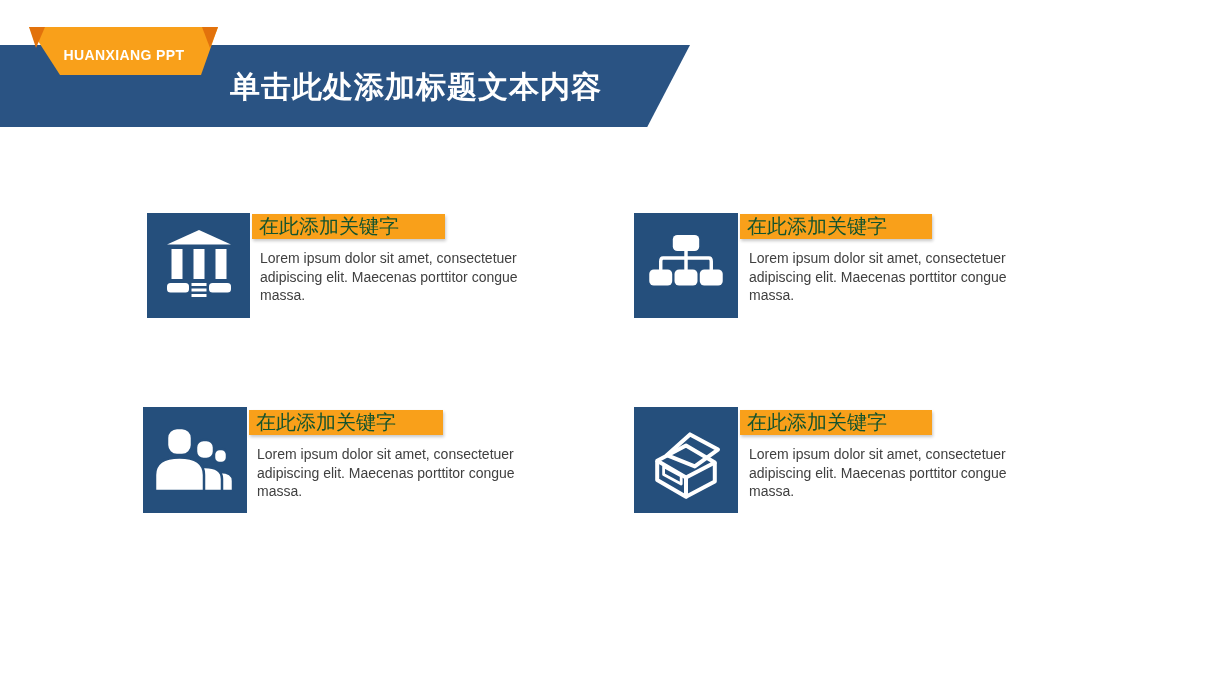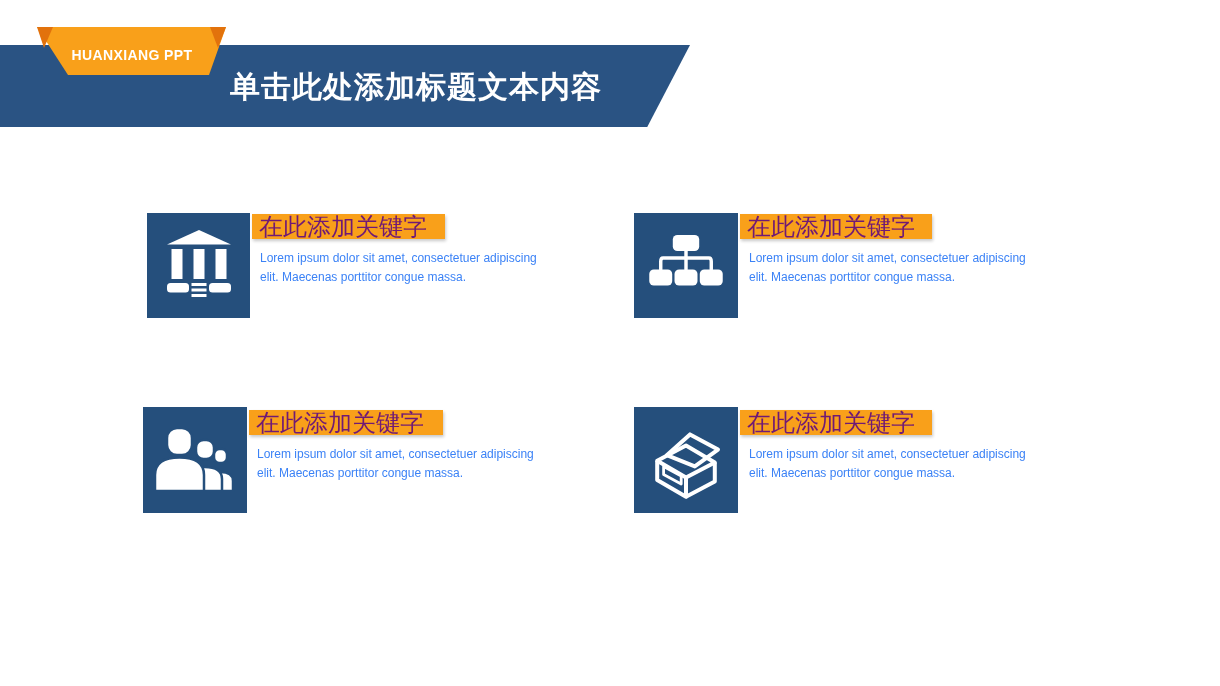--- a/index.html
+++ b/index.html
@@ -11,41 +11,41 @@
   .banner{
     position:absolute;left:0;top:45px;width:690px;height:82px;
     background:#2A5383;
     clip-path:polygon(0 0,100% 0,93.8% 100%,0 100%);
   }
   .slide-title{
     position:absolute;left:166px;top:68px;width:500px;height:40px;
     text-align:center;font-size:30px;line-height:38px;color:#ffffff;
     letter-spacing:1px;white-space:nowrap;z-index:3;font-weight:bold;
   }
-  .ribbon{position:absolute;left:36px;top:27px;width:192px;height:40px;z-index:4;}
+  .ribbon{position:absolute;left:28px;top:27px;width:192px;height:40px;z-index:4;}
   .ribbon svg{position:absolute;left:0;top:0;}
   .ribbon-label{
     position:absolute;left:0;top:20px;width:100%;text-align:center;
     font-size:14px;font-weight:bold;color:#ffffff;letter-spacing:.4px;
     z-index:5;white-space:nowrap;
   }
   
   .tile{
     position:absolute;background:#254F7C;
     display:flex;align-items:center;justify-content:center;
   }
   .kw-bar{
-    position:absolute;background:#F9A01A;color:#701a75;
-    font-size:24px;line-height:25px;padding-left:7px;box-sizing:border-box;
+    position:absolute;background:#F9A01A;color:#14532d;
+    font-size:20px;line-height:25px;padding-left:7px;box-sizing:border-box;
     white-space:nowrap;overflow:hidden;
     box-shadow:1px 2px 3px rgba(0,0,0,.22);
   }
   .para{
-    position:absolute;width:295px;font-size:12px;line-height:18.5px;
-    color:#3b82f6;
+    position:absolute;width:295px;font-size:14px;line-height:18.5px;
+    color:#404040;
   }
   .icon-svg{display:block;}
 </style>
 </head>
 <body>
 
 <div class="slide">
 
   <div class="banner"></div>
   <div class="slide-title">单击此处添加标题文本内容</div>

